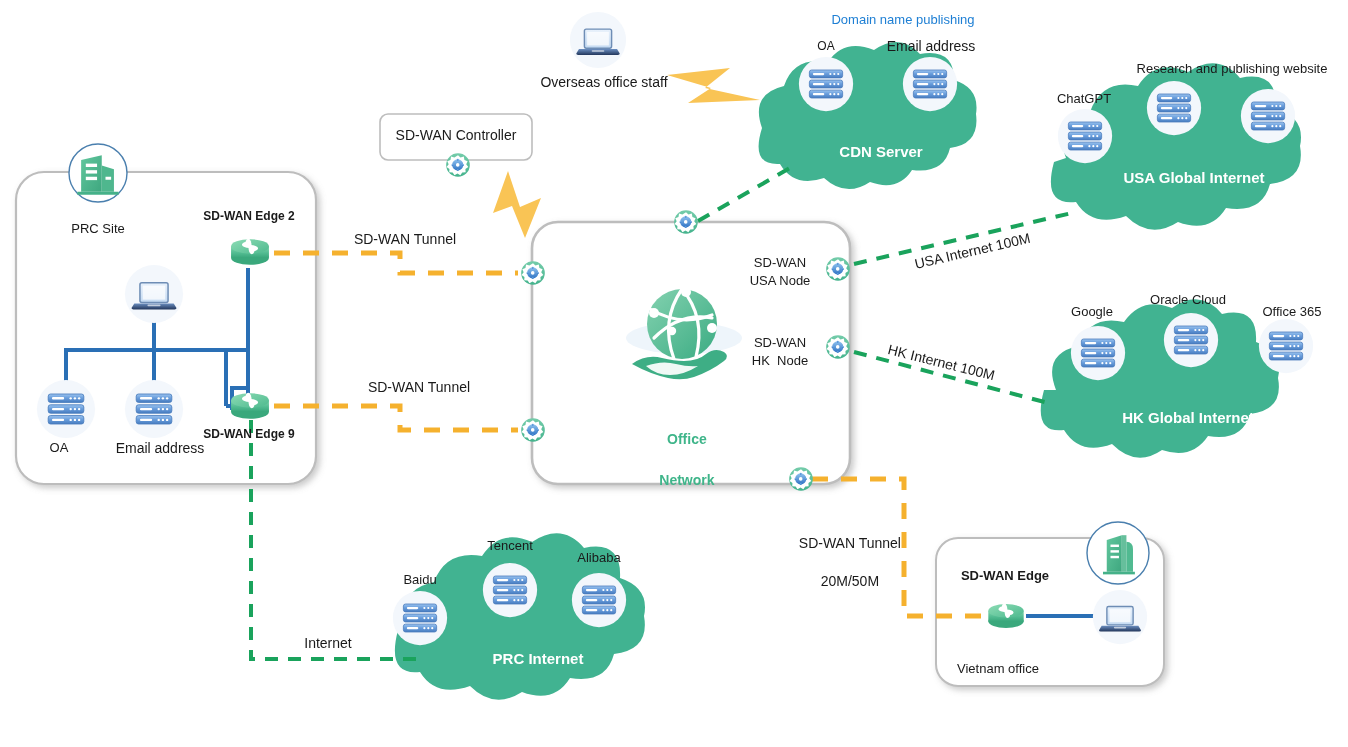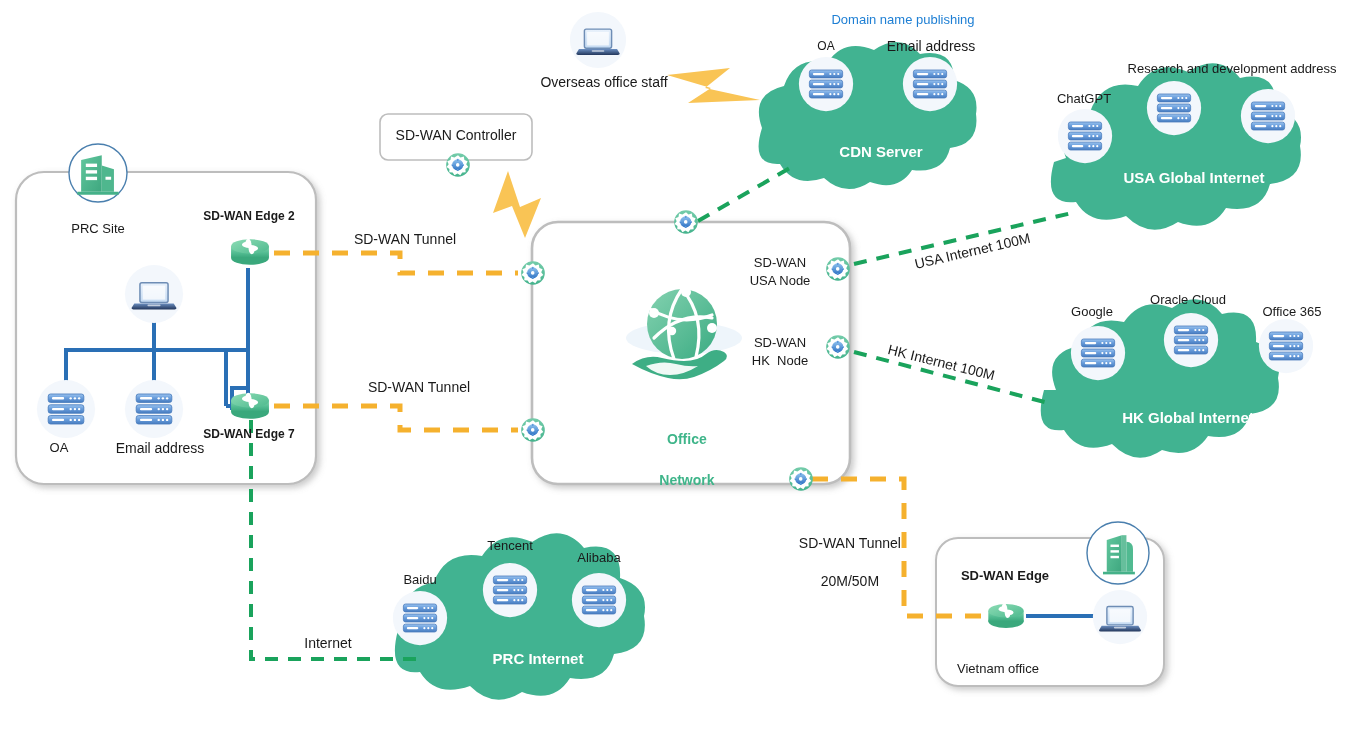--- a/index.html
+++ b/index.html
@@ -283,21 +283,21 @@
   <g>
     <circle cx="1118" cy="553" r="31" fill="#ffffff" stroke="#4a7fae" stroke-width="1.4"></circle>
     <use href="#icon-factory" x="1088" y="523" width="60" height="60"></use>
   </g>
   <use href="#icon-router" x="980" y="597" width="52" height="37"></use>
   <use href="#icon-laptop" x="1092" y="589" width="56" height="56"></use>
 </svg>
 
 <div class="lbl c t-md" style="left:98px;top:221px;">PRC Site</div>
 <div class="lbl c t-sm bold" style="left:249px;top:209px;">SD-WAN Edge 2</div>
-<div class="lbl c t-sm bold" style="left:249px;top:427px;">SD-WAN Edge 7</div>
+<div class="lbl c t-sm bold" style="left:249px;top:427px;">SD-WAN Edge 9</div>
 <div class="lbl c t-md" style="left:59px;top:440px;">OA</div>
 <div class="lbl c t-lg" style="left:160px;top:440px;">Email address</div>
 
 <div class="lbl c t-lg" style="left:456px;top:127px;">SD-WAN Controller</div>
 
 <div class="lbl c t-lg" style="left:604px;top:74px;">Overseas office staff</div>
 
 <div class="lbl c t-md blue" style="left:895px;top:12px;">Domain name publishing</div>
 <div class="lbl c t-sm" style="left:826px;top:39px;">OA</div>
 <div class="lbl c t-lg" style="left:931px;top:38px;">Email address</div>
@@ -315,21 +315,21 @@
 <div class="lbl c t-lg" style="left:846px;top:515px;line-height:1.35;">
   <span>SD-WAN Tunnel</span><br>
   <span>20M/50M</span>
 </div>
 
 <div class="lbl t-lg" style="left:915px;top:256px;transform:rotate(-13deg);transform-origin:left center;">USA Internet 100M</div>
 <div class="lbl t-lg" style="left:888px;top:341px;transform:rotate(14deg);transform-origin:left center;">HK Internet 100M</div>
 <div class="lbl c t-lg" style="left:328px;top:635px;">Internet</div>
 
 <div class="lbl c t-md" style="left:1084px;top:91px;">ChatGPT</div>
-<div class="lbl c t-md" style="left:1232px;top:61px;">Research and development address</div>
+<div class="lbl c t-md" style="left:1232px;top:61px;">Research and publishing website</div>
 <div class="lbl c cloudname" style="left:1194px;top:169px;">USA Global Internet</div>
 
 <div class="lbl c t-md" style="left:1092px;top:304px;">Google</div>
 <div class="lbl c t-md" style="left:1188px;top:292px;">Oracle Cloud</div>
 <div class="lbl c t-md" style="left:1292px;top:304px;">Office 365</div>
 <div class="lbl c cloudname" style="left:1188px;top:409px;">HK Global Internet</div>
 
 <div class="lbl c t-md" style="left:420px;top:572px;">Baidu</div>
 <div class="lbl c t-md" style="left:510px;top:538px;">Tencent</div>
 <div class="lbl c t-md" style="left:599px;top:550px;text-align:right;">Alibaba</div>

